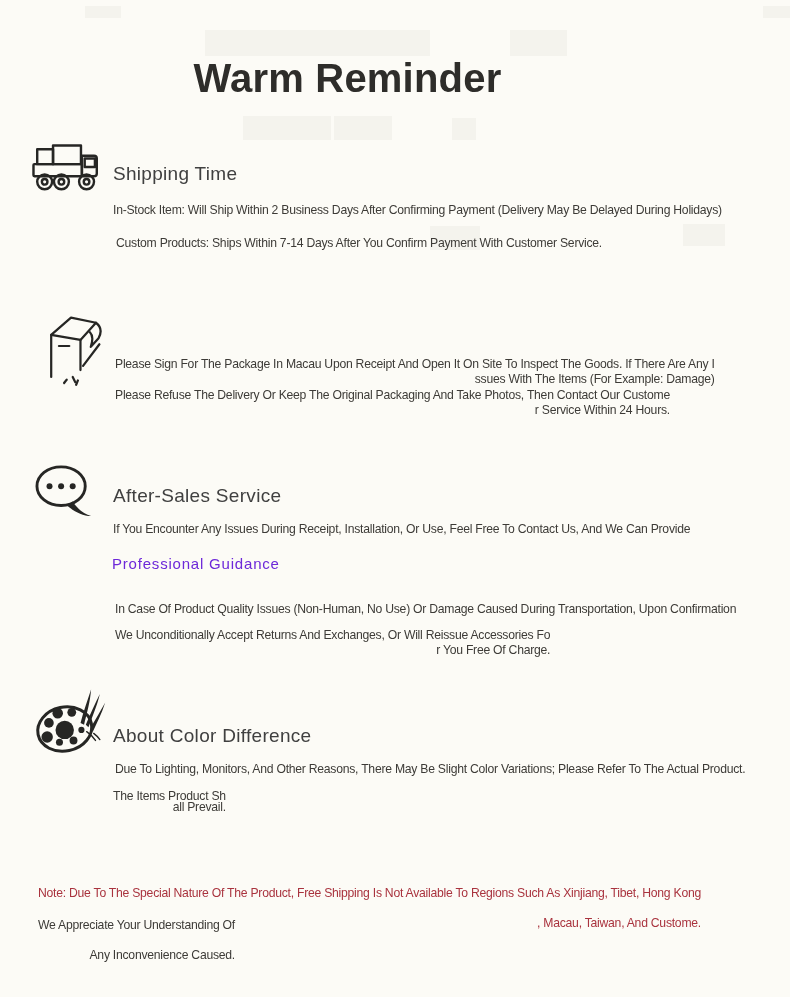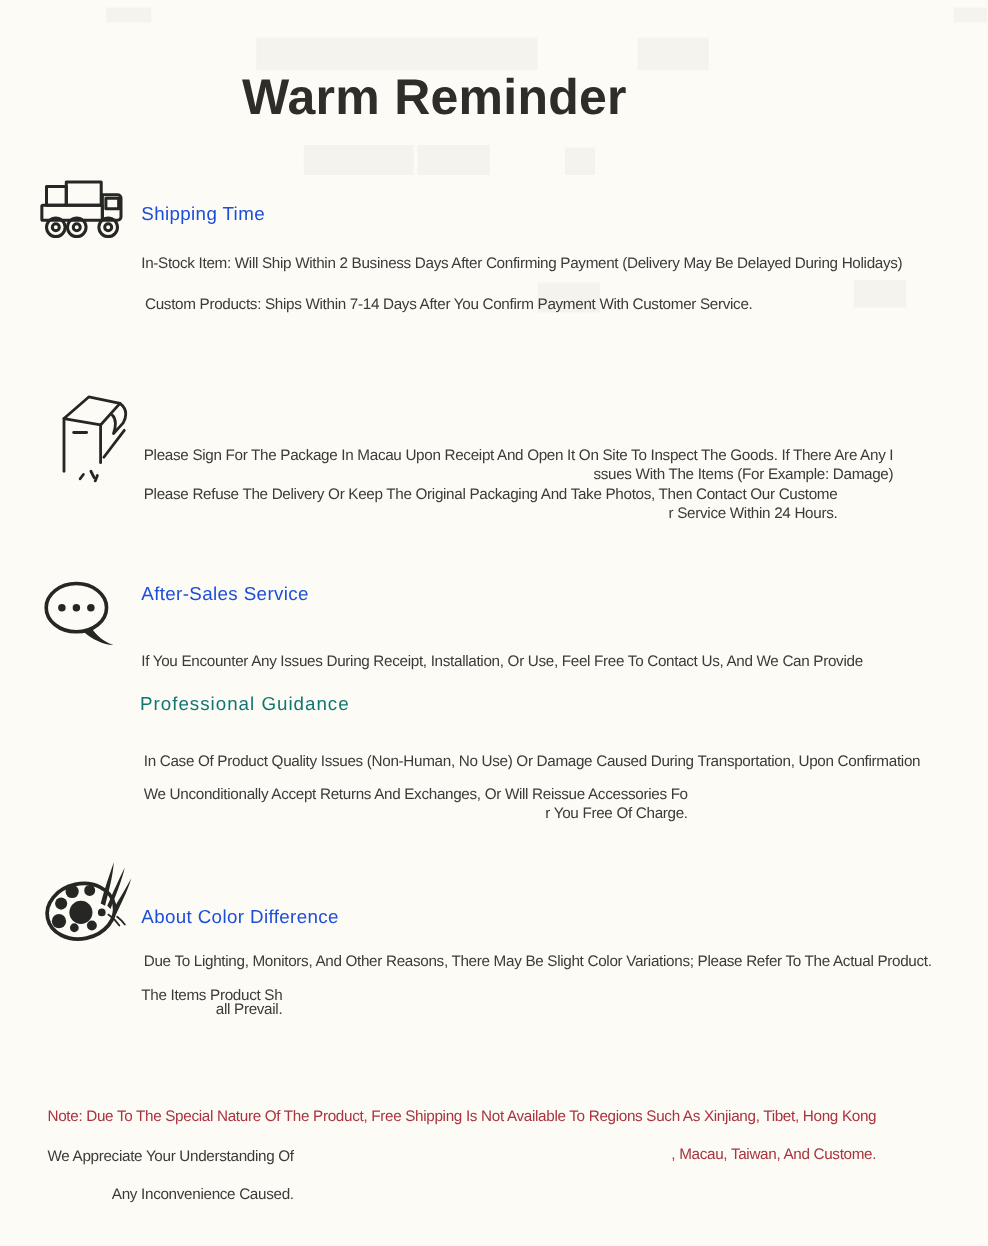--- a/index.html
+++ b/index.html
@@ -9,22 +9,22 @@
     color:var(--text,#3d3b37);
     font-family:"Liberation Sans",sans-serif;
     overflow:hidden;
   }
   .abs { position:absolute; }
   .title {
     top:56px; left:0; width:695px; text-align:center;
     font-size:40px; font-weight:bold; color:var(--title,#2e2d2a);
     letter-spacing:0.2px;
   }
-  .heading { font-size:15px; color:#1d4ed8; white-space:nowrap; letter-spacing:0.3px; }
-  .subheading { font-size:15px; color:#0f766e; white-space:nowrap; letter-spacing:0.8px; }
+  .heading { font-size:19px; color:#404040; white-space:nowrap; letter-spacing:0.3px; }
+  .subheading { font-size:15px; color:#6d28d9; white-space:nowrap; letter-spacing:0.8px; }
   .line { font-size:12.2px; letter-spacing:-0.25px; line-height:14.5px; white-space:nowrap;text-align:right; }
   .tight .line { line-height:11.2px; }
   .note .line { line-height:14px;margin-top:16px; }
   .note-red .line { color:var(--note-red,#a9333e); }
   .icon svg { display:block; }
   .icon * { stroke:var(--icon-stroke,#262624); }
   .icon .fill { fill:var(--icon-stroke,#262624); stroke:none; }
   .wm { background:rgba(70,70,55,0.045); }
 </style>
 </head>
@@ -91,21 +91,21 @@
 
   <span class="abs icon" style="left:33px;top:462px">
     <svg width="62" height="56" viewBox="0 0 64 58" fill="none" stroke-width="3" stroke-linejoin="round" stroke-linecap="round">
       <ellipse cx="29" cy="25" rx="25" ry="20"></ellipse>
       <path class="fill" d="M41,41 C46,49 53,54 60,56 C51,56 42,51 35,45 Z"></path>
       <circle class="fill" cx="17" cy="25" r="3.1"></circle>
       <circle class="fill" cx="29" cy="25" r="3.1"></circle>
       <circle class="fill" cx="41" cy="25" r="3.1"></circle>
     </svg>
   </span>
-  <div class="abs heading" style="left:113px;top:467px">After-Sales Service</div>
+  <div class="abs heading" style="left:113px;top:485px">After-Sales Service</div>
   <div class="abs" style="left:113px;top:522px">
     <div class="line">If You Encounter Any Issues During Receipt, Installation, Or Use, Feel Free To Contact Us, And We Can Provide</div>
   </div>
   <div class="abs subheading" style="left:112px;top:555px">Professional Guidance</div>
   <div class="abs" style="left:115px;top:602px">
     <div class="line">In Case Of Product Quality Issues (Non-Human, No Use) Or Damage Caused During Transportation, Upon Confirmation</div>
   </div>
   <div class="abs" style="left:115px;top:628px">
     <div class="line">We Unconditionally Accept Returns And Exchanges, Or Will Reissue Accessories Fo</div>
     <div class="line">r You Free Of Charge.</div>

